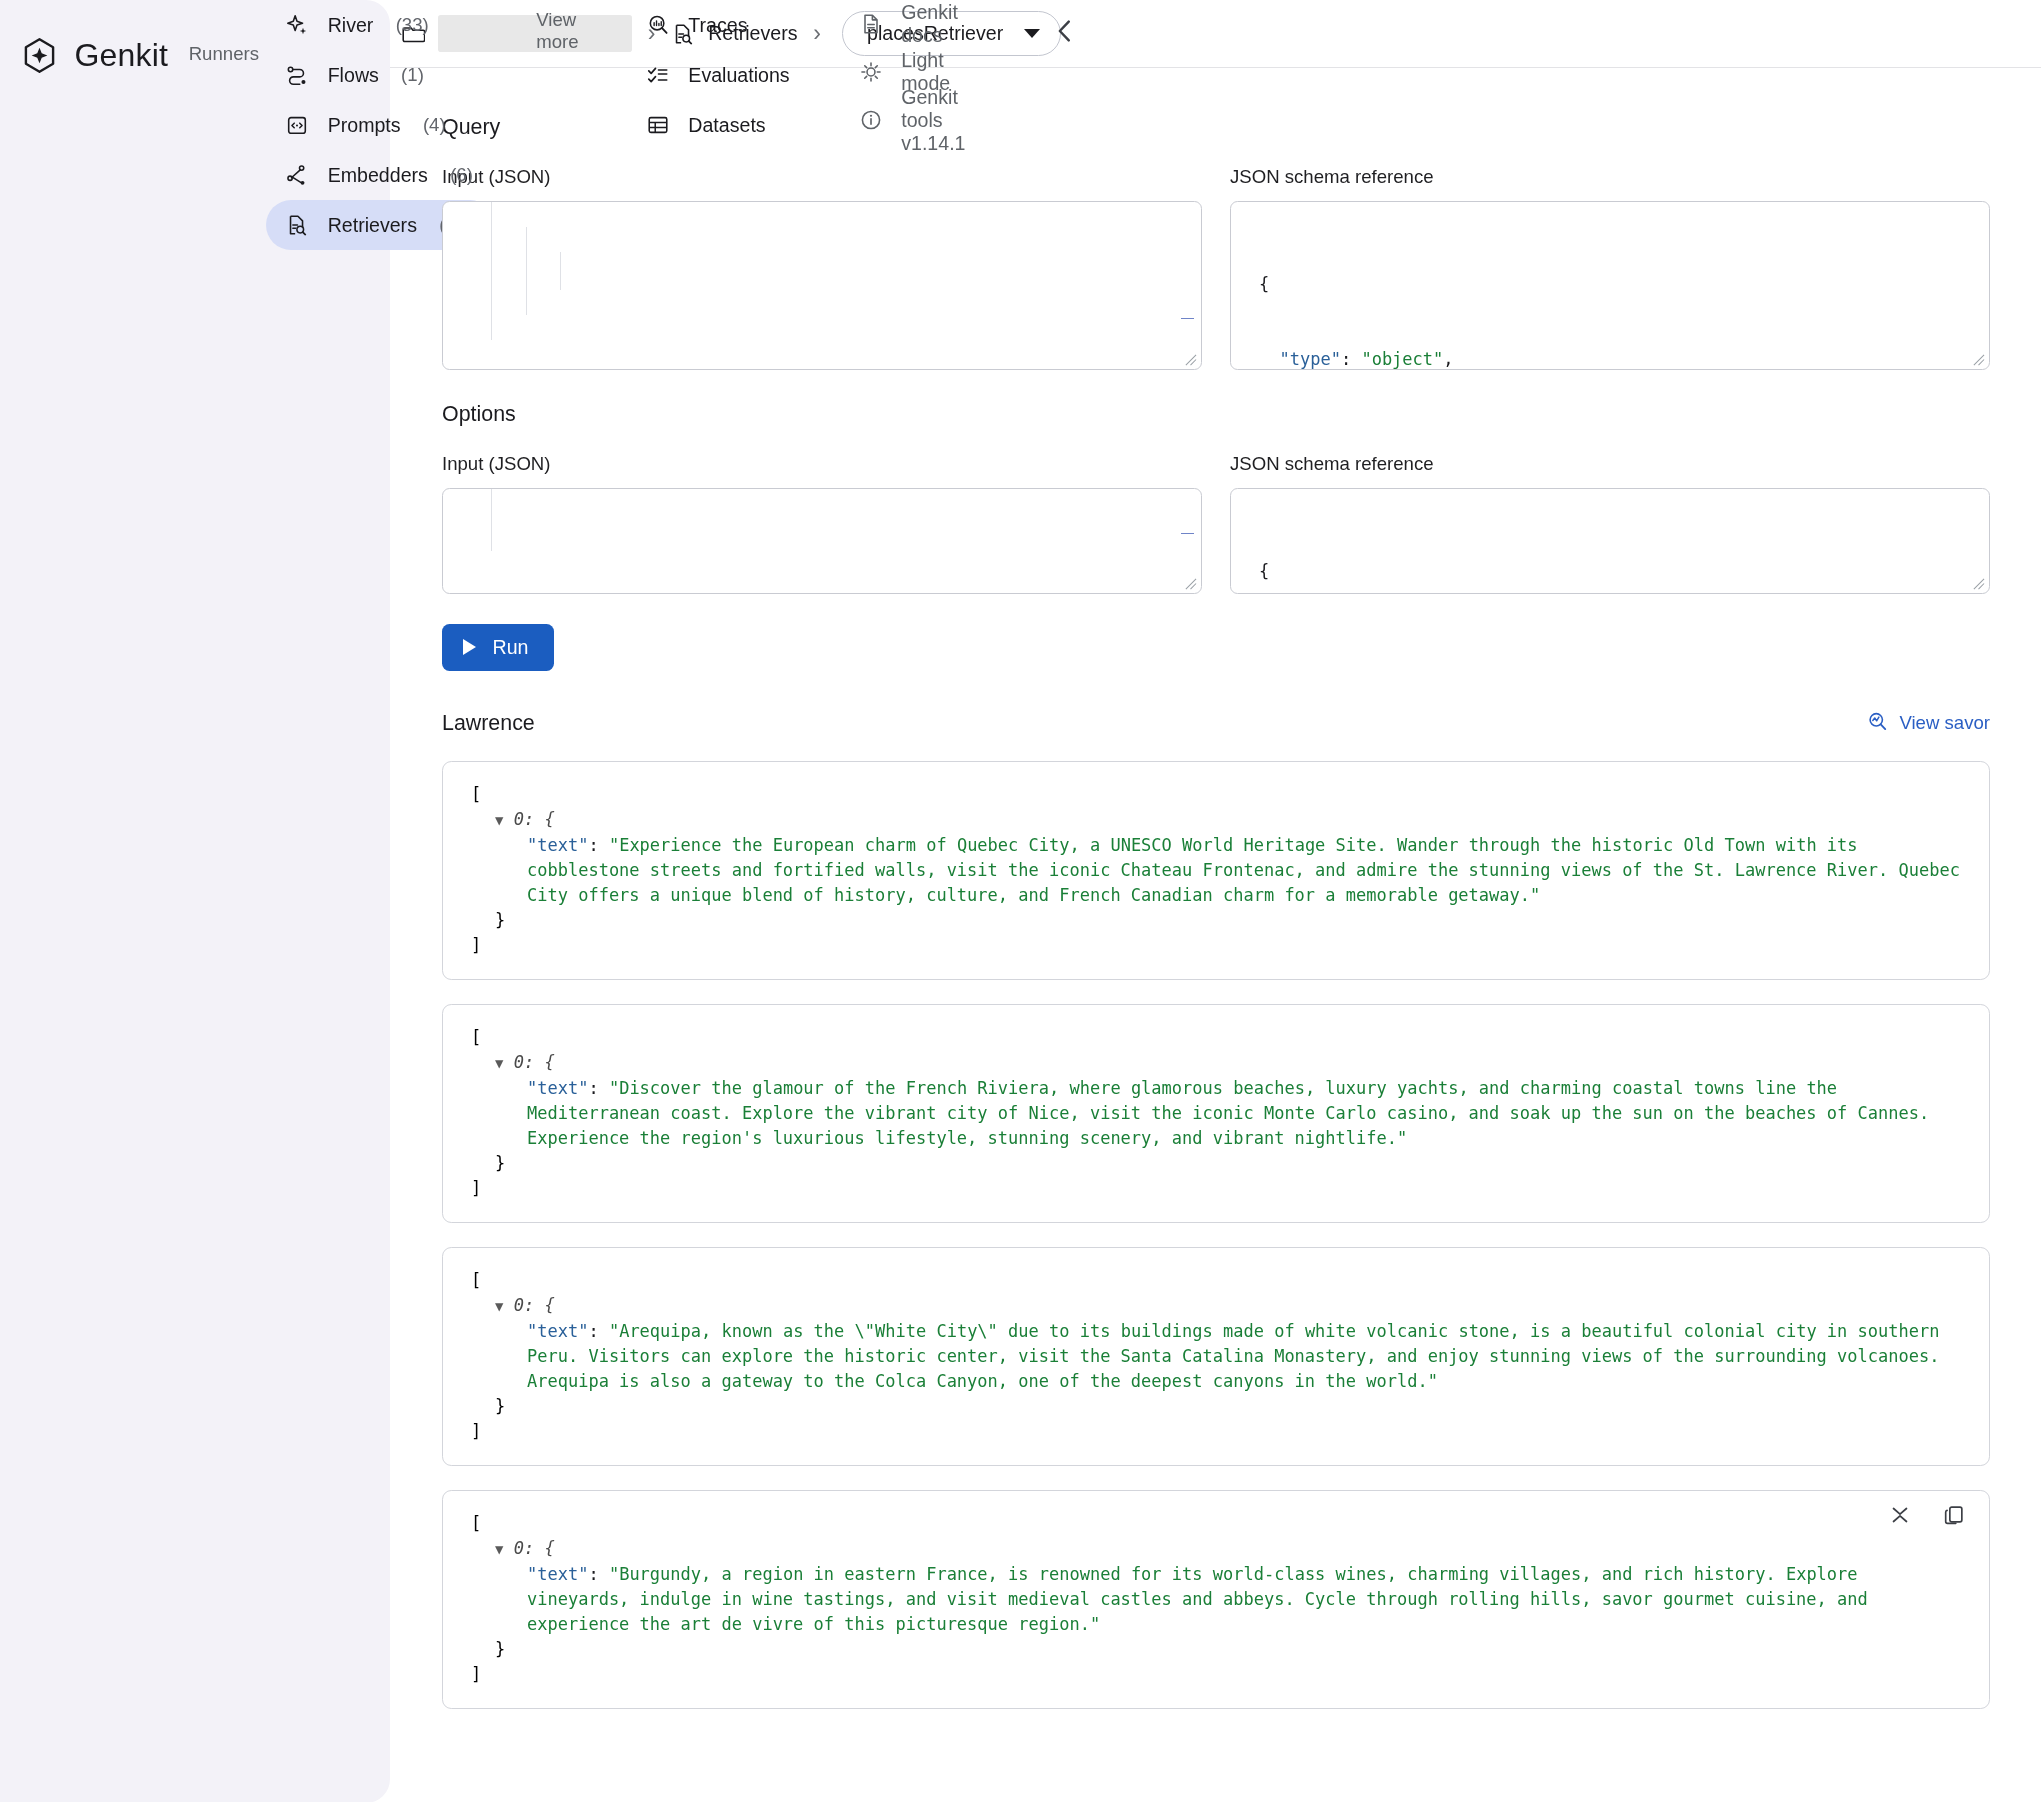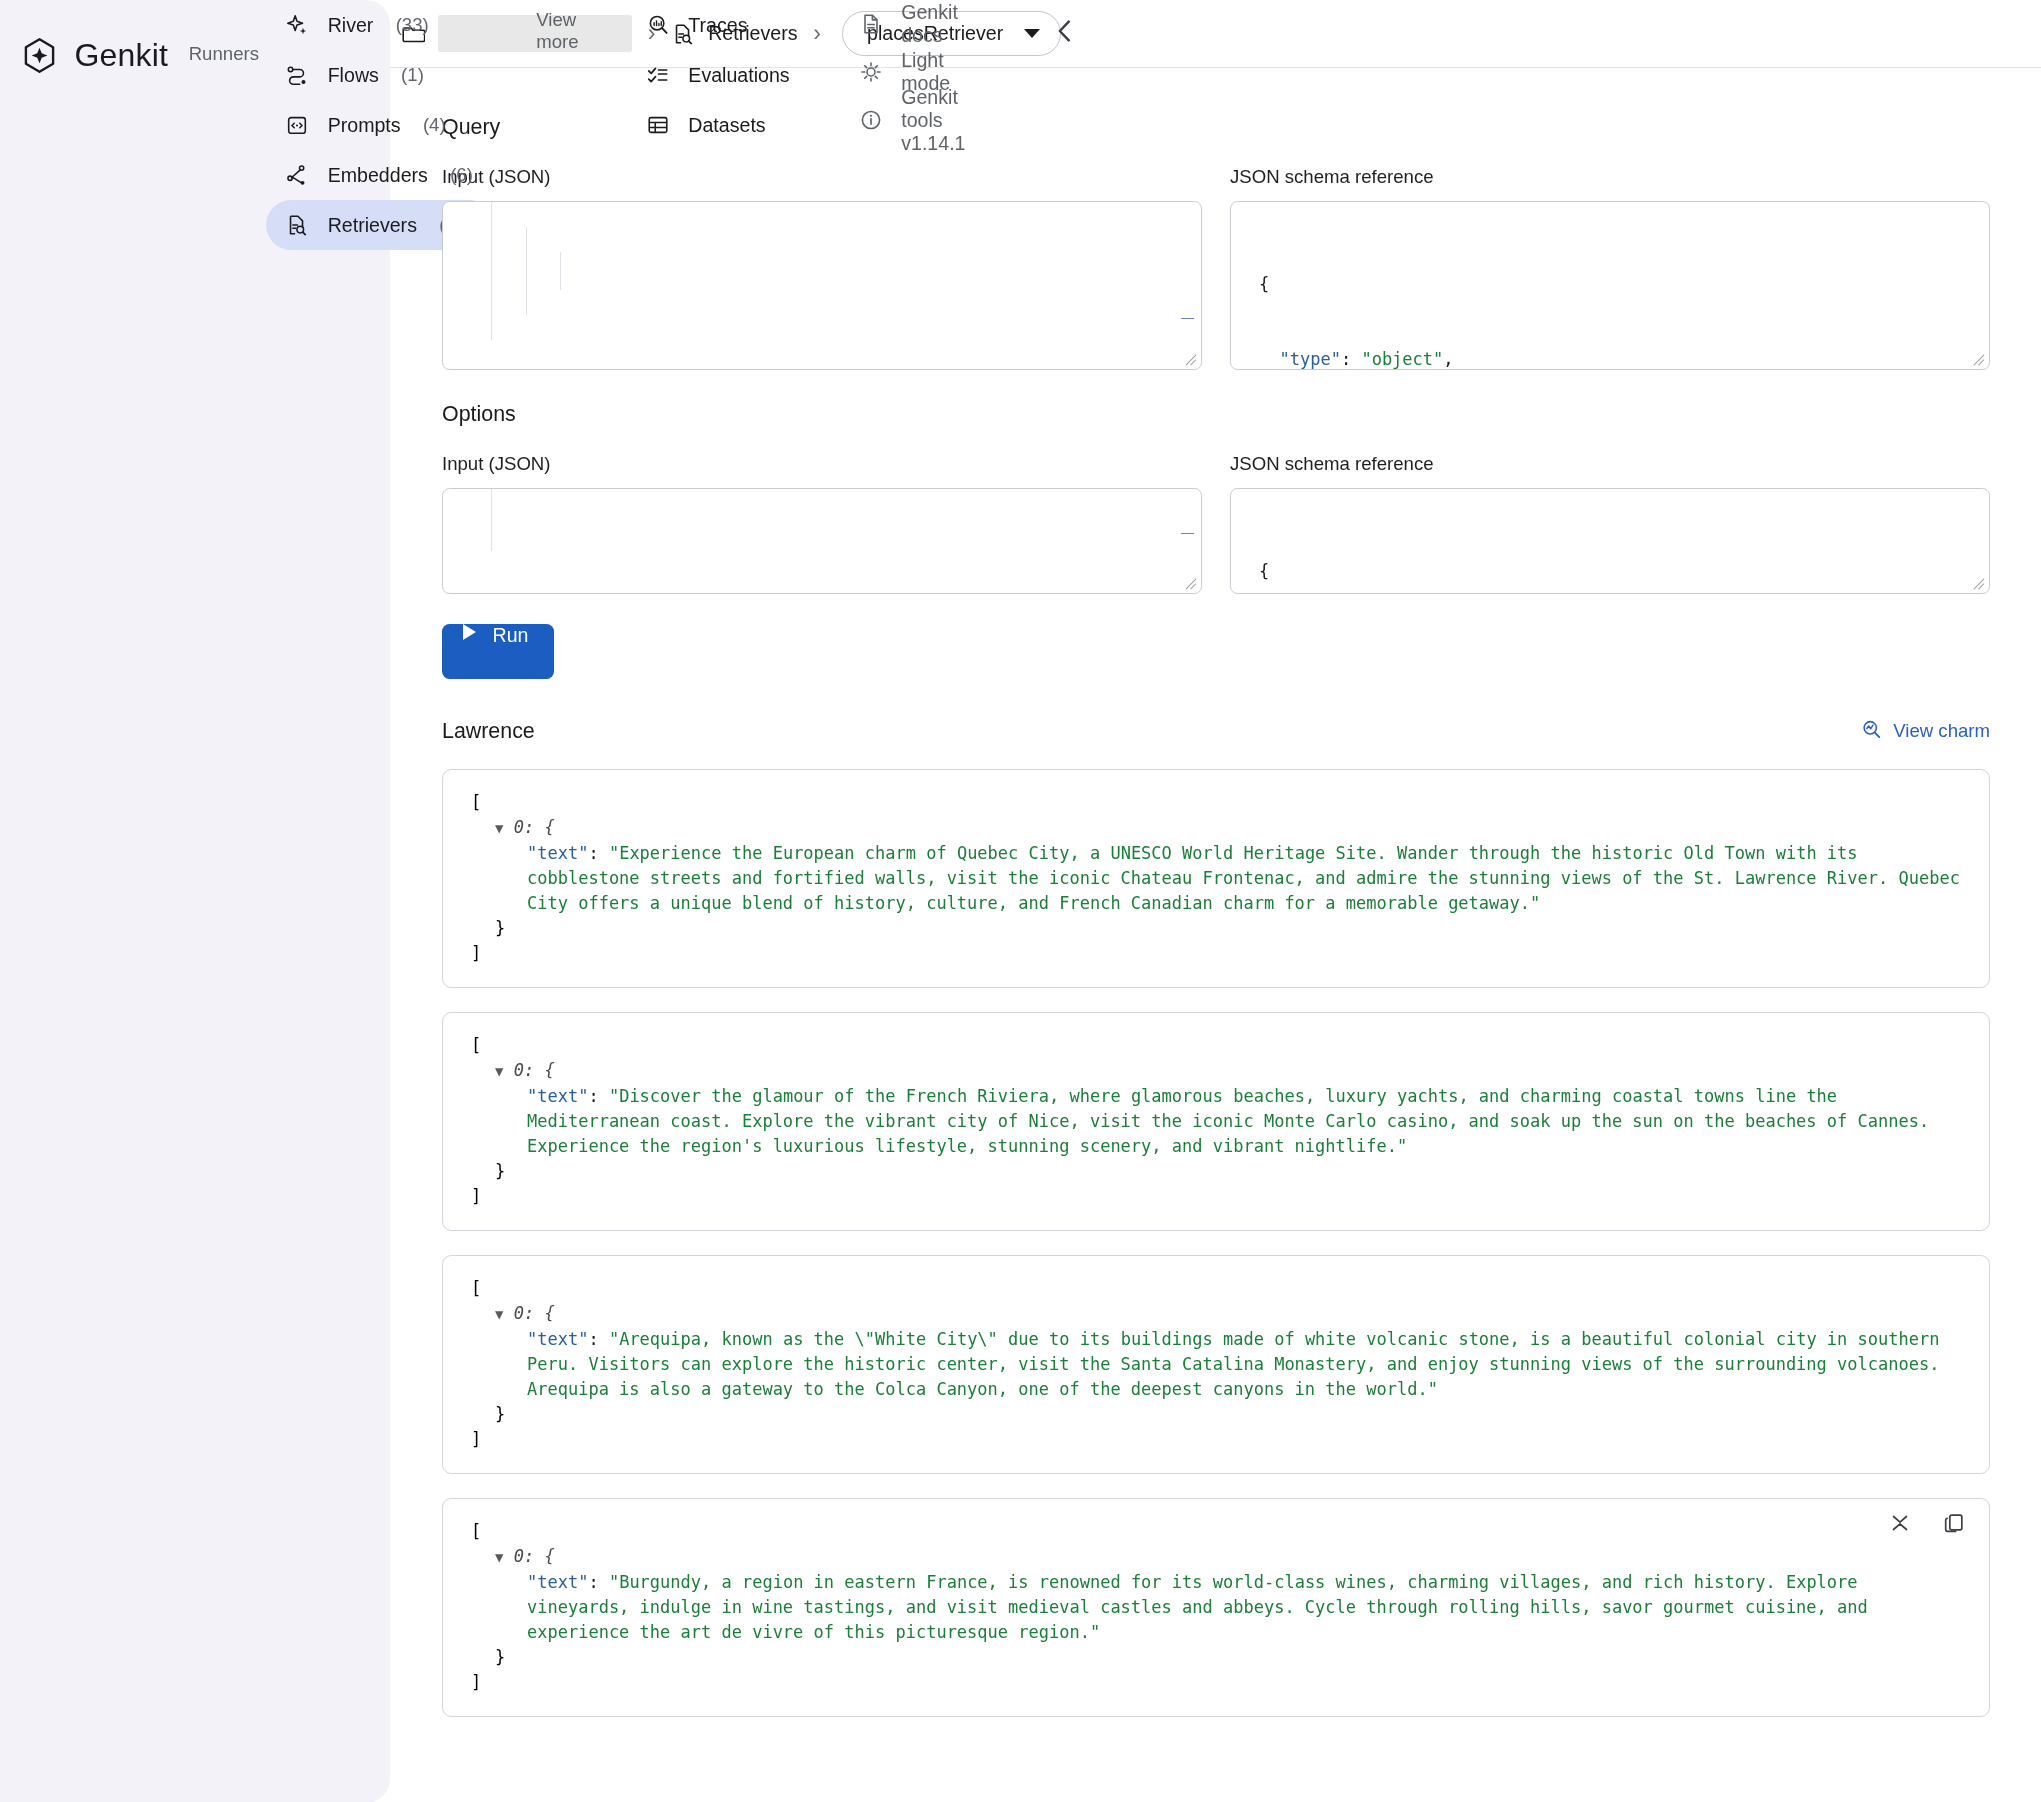--- a/index.html
+++ b/index.html
@@ -108,22 +108,22 @@
     position:absolute; right: 3.7px; bottom: 2.8px; width: 13px; height: 13px;
     pointer-events:none;
   }
   .fold-marker { position:absolute; right: 7.5px; width: 13px; height: 1.9px; background:#6f84c8; }
   .guide { position:absolute; top: 0; width:0.9px; background:#dfe1e6; }
   .k { color:#2a6099; } .s { color:#1a7f37; }
   .dim { color:#1b1b1f; }
 
   .run-btn {
     margin-top: 30px;
-    display:inline-flex; align-items:flex-start; gap: 17px;
-    height: 55px; padding: 0 26px 0 20.5px;
+    display:inline-flex; align-items:center; gap: 17px;
+    height: 47px; padding: 0 26px 0 20.5px;
     background: #1b5dc0; color:#fff; border:none; border-radius: 7.5px;
     font-size: 19.6px; font-family: "Liberation Sans", sans-serif; cursor:pointer;
   }
   .run-tri { width:0;height:0;border-top:8.4px solid transparent;border-bottom:8.4px solid transparent;border-left:13px solid #fff; }
 
   .docs-head {
     display:flex; align-items:center; justify-content:space-between;
     margin-top: 39px;
   }
   .docs-title { font-size: 21.4px; color:#1b1b1f; }
@@ -424,21 +424,21 @@
       <div class="docs-head">
         <span class="docs-title">Lawrence</span>
         <span class="view-trace">
           <span>
             <svg viewBox="0 0 24 24" width="22.4" height="22.4">
               <circle cx="11" cy="10.5" r="6.6" fill="none" stroke="#2b5fc4" stroke-width="1.7"></circle>
               <path d="M7.3 11.2 l2.1 -2.6 l2 3 l2.4 -4" fill="none" stroke="#2b5fc4" stroke-width="1.6" stroke-linecap="round" stroke-linejoin="round"></path>
               <path d="M15.8 15.4 L20.6 20.4" stroke="#2b5fc4" stroke-width="2" stroke-linecap="round"></path>
             </svg>
           </span>
-          <span>View charm</span>
+          <span>View savor</span>
         </span>
       </div>
 
       <div class="doc-card">
         <div class="line">[</div>
         <div class="line ind1"><span class="tri-down">▼</span> <span class="idx">0: {</span></div>
         <div class="line ind2"><span class="k">"text"</span><span class="dim">: </span><span class="s">"Experience the European charm of Quebec City, a UNESCO World Heritage Site. Wander through the historic Old Town with its cobblestone streets and fortified walls, visit the iconic Chateau Frontenac, and admire the stunning views of the St. Lawrence River. Quebec City offers a unique blend of history, culture, and French Canadian charm for a memorable getaway."</span></div>
         <div class="line ind1">}</div>
         <div class="line">]</div>
       </div>

